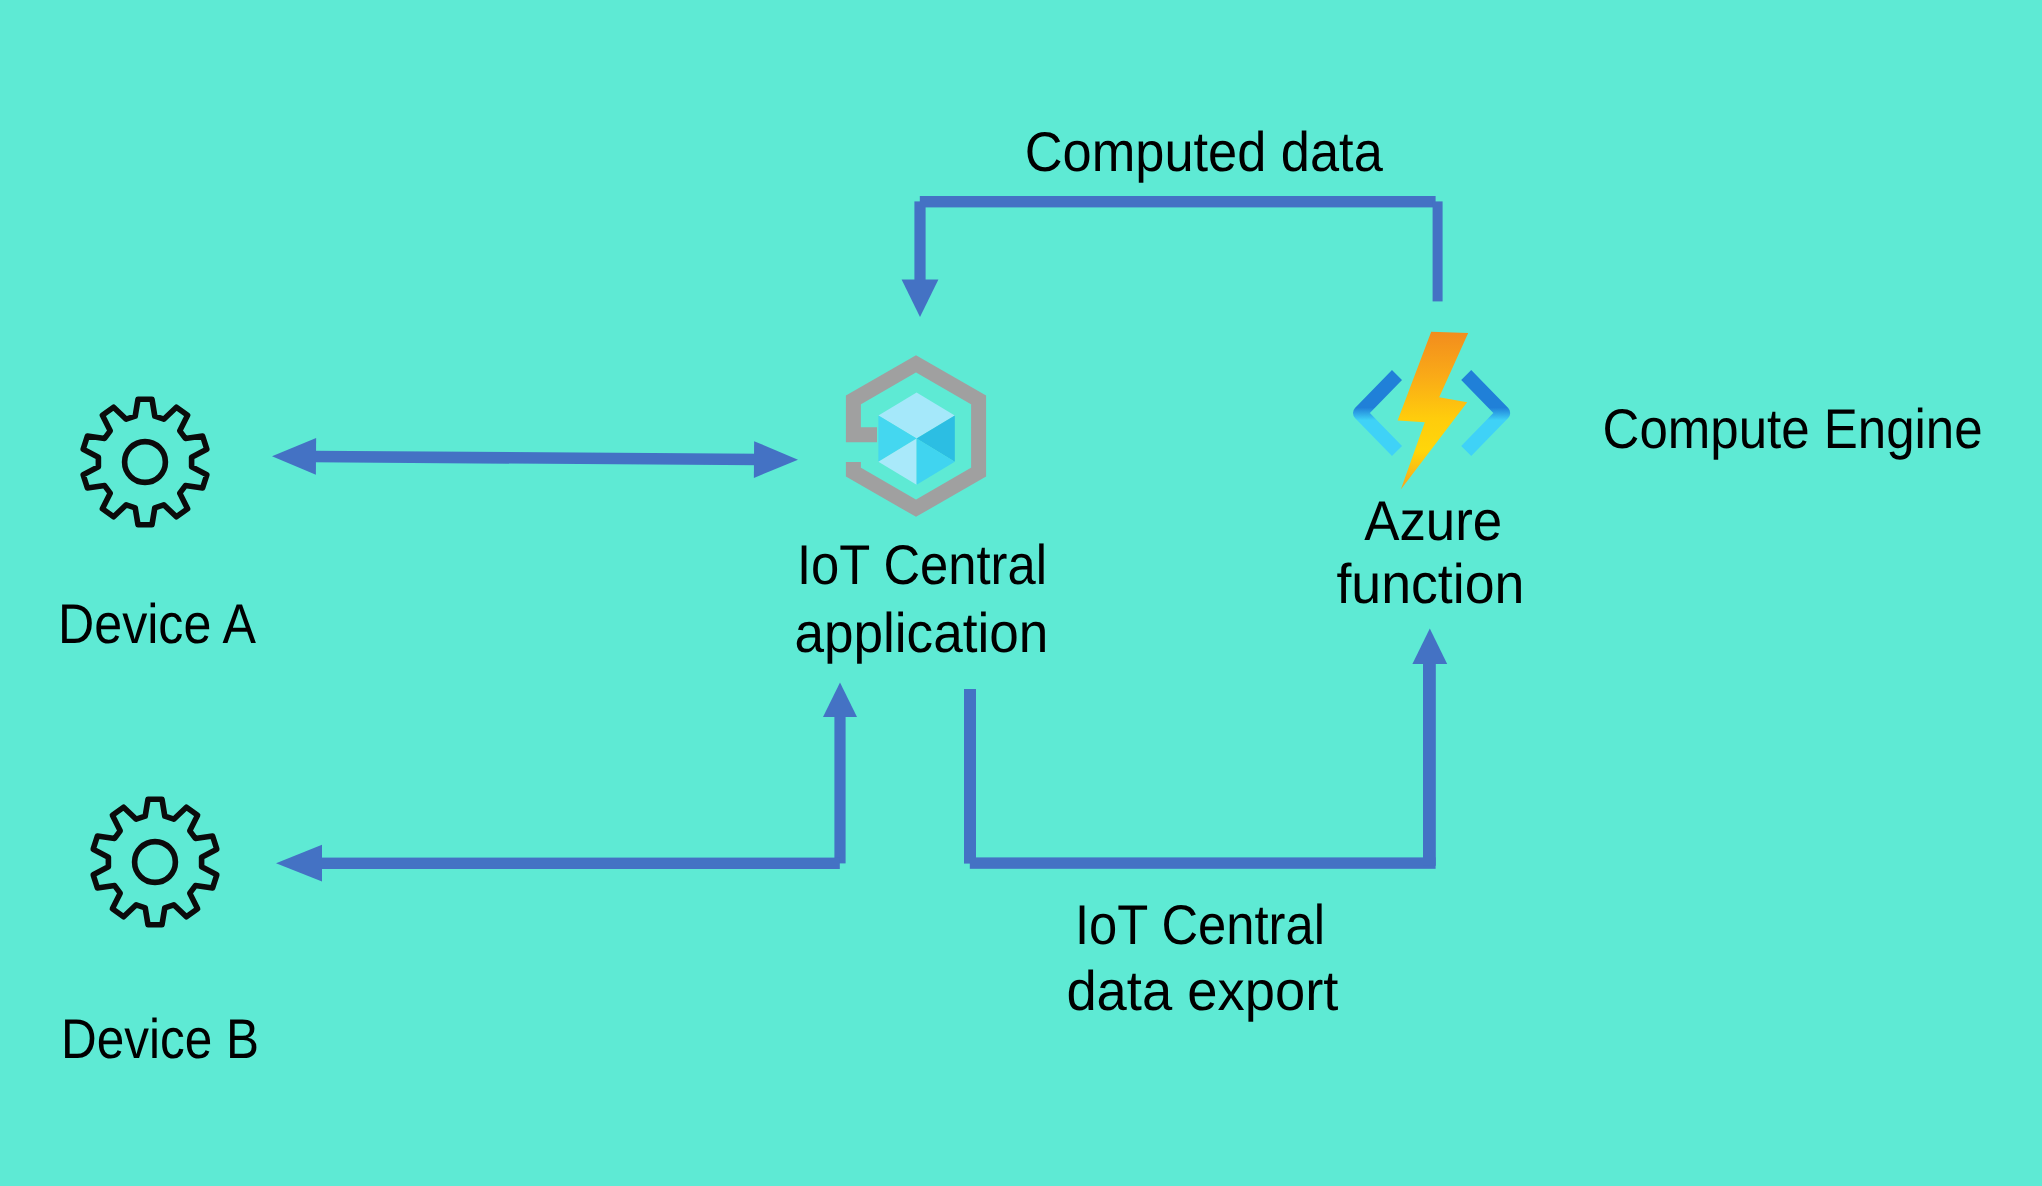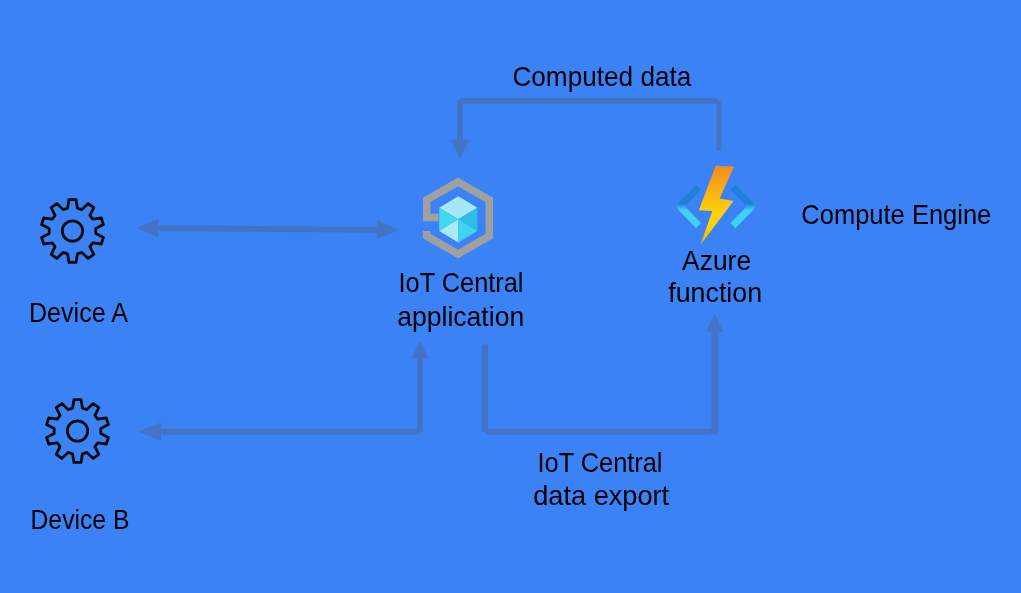--- a/index.html
+++ b/index.html
@@ -1,16 +1,16 @@
 <!DOCTYPE html>
 <html><head>
 <meta charset="utf-8">
 <style>
   html,body{margin:0;padding:0;background:#ffffff;}
-  #canvas{position:relative;width:1021px;height:593px;overflow:hidden;background:#3b82f6;}
+  #canvas{position:relative;width:1021px;height:593px;overflow:hidden;background:#5eead4;}
   svg{display:block;}
   text{font-family:"Liberation Sans",sans-serif;fill:#000000;}
 </style>
 </head>
 <body>
 <div id="canvas">
 <svg width="1021" height="593" viewBox="0 0 1021 593">
   <defs>
     <linearGradient id="boltg" x1="0" y1="164" x2="0" y2="246" gradientUnits="userSpaceOnUse">
       <stop offset="0" stop-color="#F28A1E"></stop>

